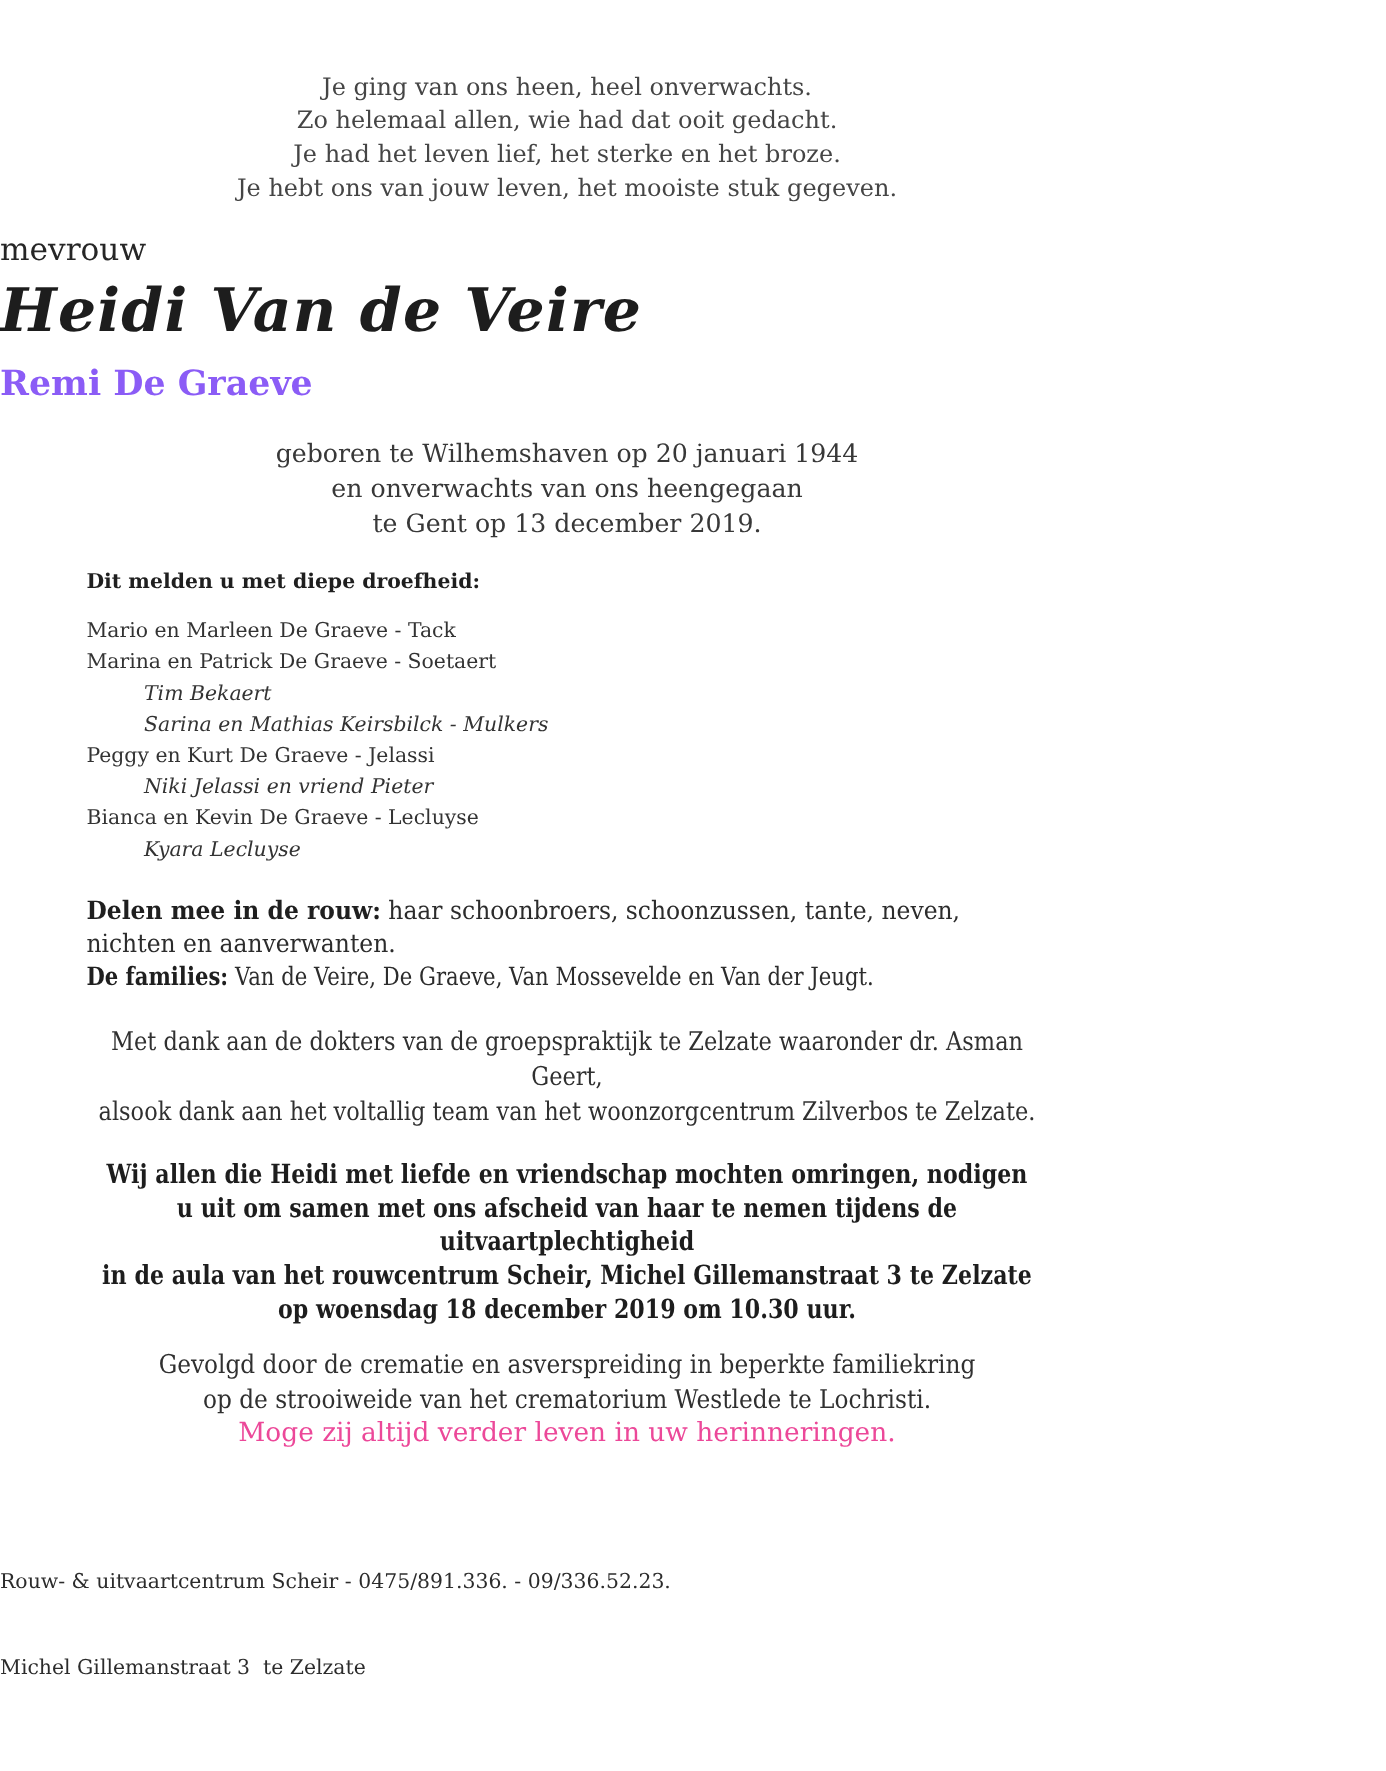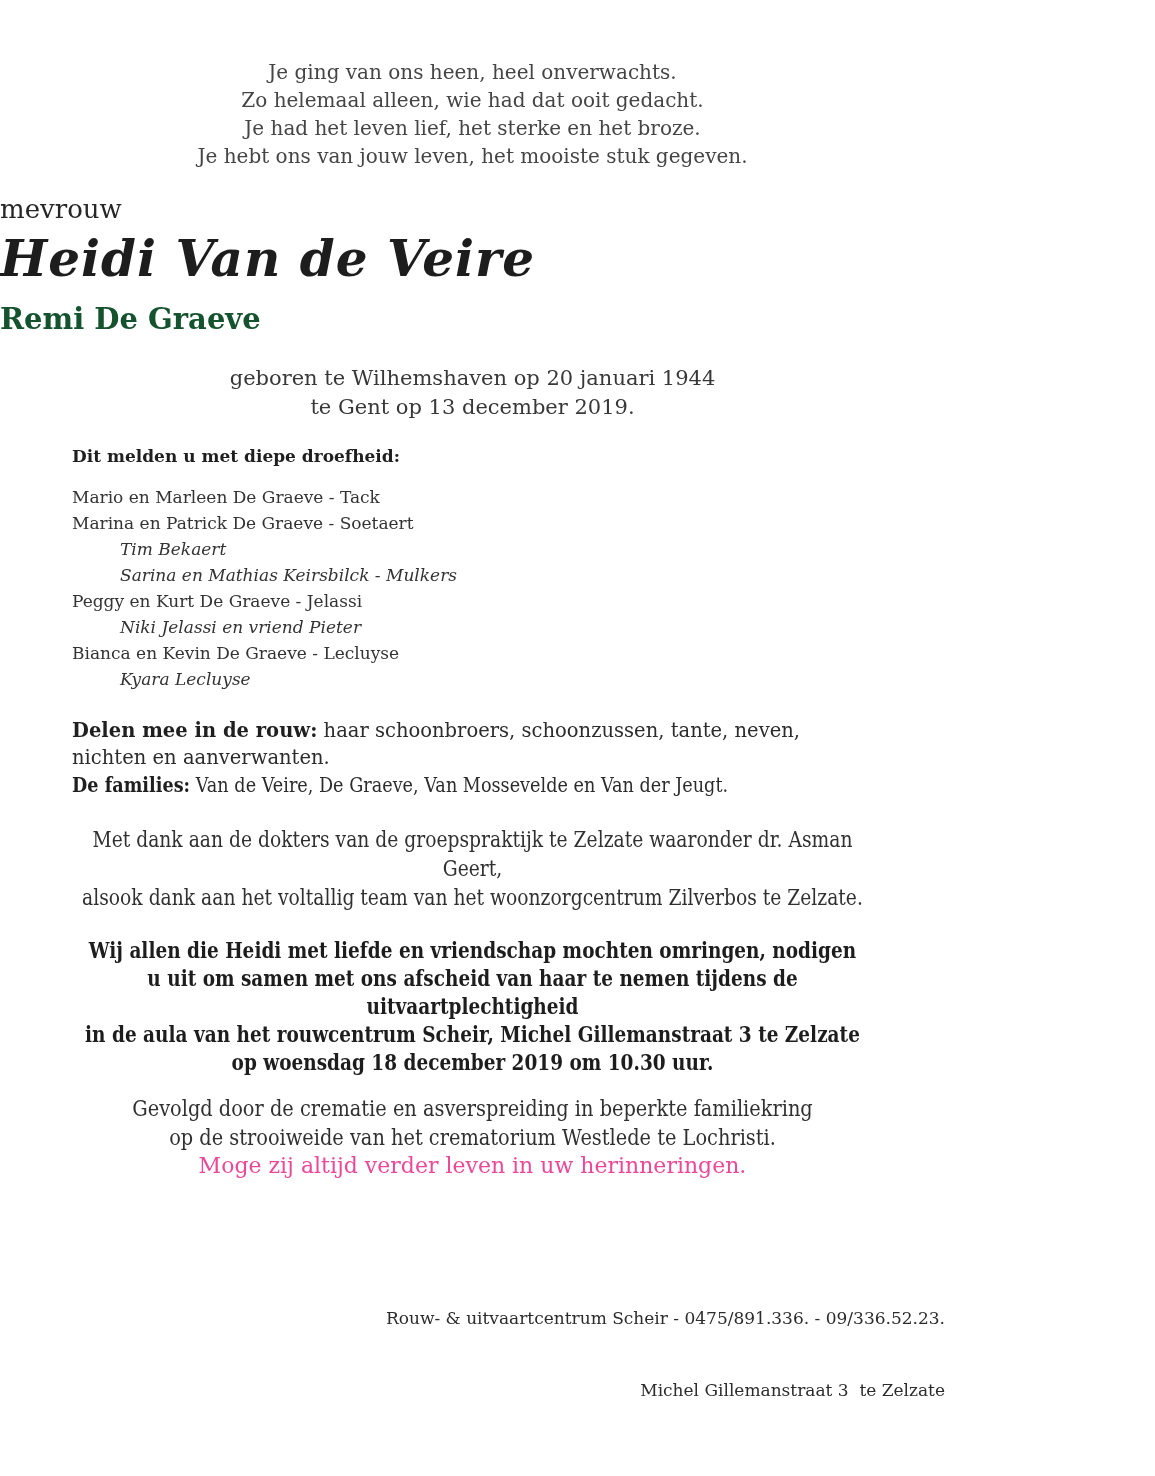--- a/index.html
+++ b/index.html
@@ -39,21 +39,21 @@
     font-style: italic;
     color: #1d1d1d;
     letter-spacing: 1px;
   }
   .relation { margin-top: 4px; font-size: 23px; line-height: 30px; color: #262626; }
   .spouse {
     margin: 4px 0 0;
     font-size: 29px;
     line-height: 38px;
     font-weight: bold;
-    color: #14532d;
+    color: #8b5cf6;
   }
 
   
   .dates {
     margin-top: 26px;
     text-align: center;
     font-size: 21px;
     line-height: 29px;
     color: #383838;
   }
@@ -113,47 +113,48 @@
     line-height: 28px;
     color: #ec4899;
   }
 
   
   .footer {
     position: absolute;
     left: 0;
     right: 0;
     bottom: 26px;
-    text-align: right;
+    text-align: left;
     font-size: 17px;
     line-height: 24px;
     color: #2c2c2c;
     white-space: pre-wrap;
   }
 </style>
 </head>
 <body>
 
 <main class="card">
 
   <section class="poem">
     <p>Je ging van ons heen, heel onverwachts.</p>
-    <p>Zo helemaal alleen, wie had dat ooit gedacht.</p>
+    <p>Zo helemaal allen, wie had dat ooit gedacht.</p>
     <p>Je had het leven lief, het sterke en het broze.</p>
     <p>Je hebt ons van jouw leven, het mooiste stuk gegeven.</p>
   </section>
 
   <section class="deceased">
     <p class="salutation">mevrouw</p>
     <h1 class="name">Heidi Van de Veire</h1>
     <h2 class="spouse">Remi De Graeve</h2>
   </section>
 
   <section class="dates">
     <p>geboren te Wilhemshaven op 20 januari 1944</p>
+    <p>en onverwachts van ons heengegaan</p>
     <p>te Gent op 13 december 2019.</p>
   </section>
 
   <section class="announcement">
     <p class="heading">Dit melden u met diepe droefheid:</p>
     <ul class="family-list">
       <li>Mario en Marleen De Graeve - Tack</li>
       <li>Marina en Patrick De Graeve - Soetaert</li>
       <li class="indent">Tim Bekaert</li>
       <li class="indent">Sarina en Mathias Keirsbilck - Mulkers</li>

